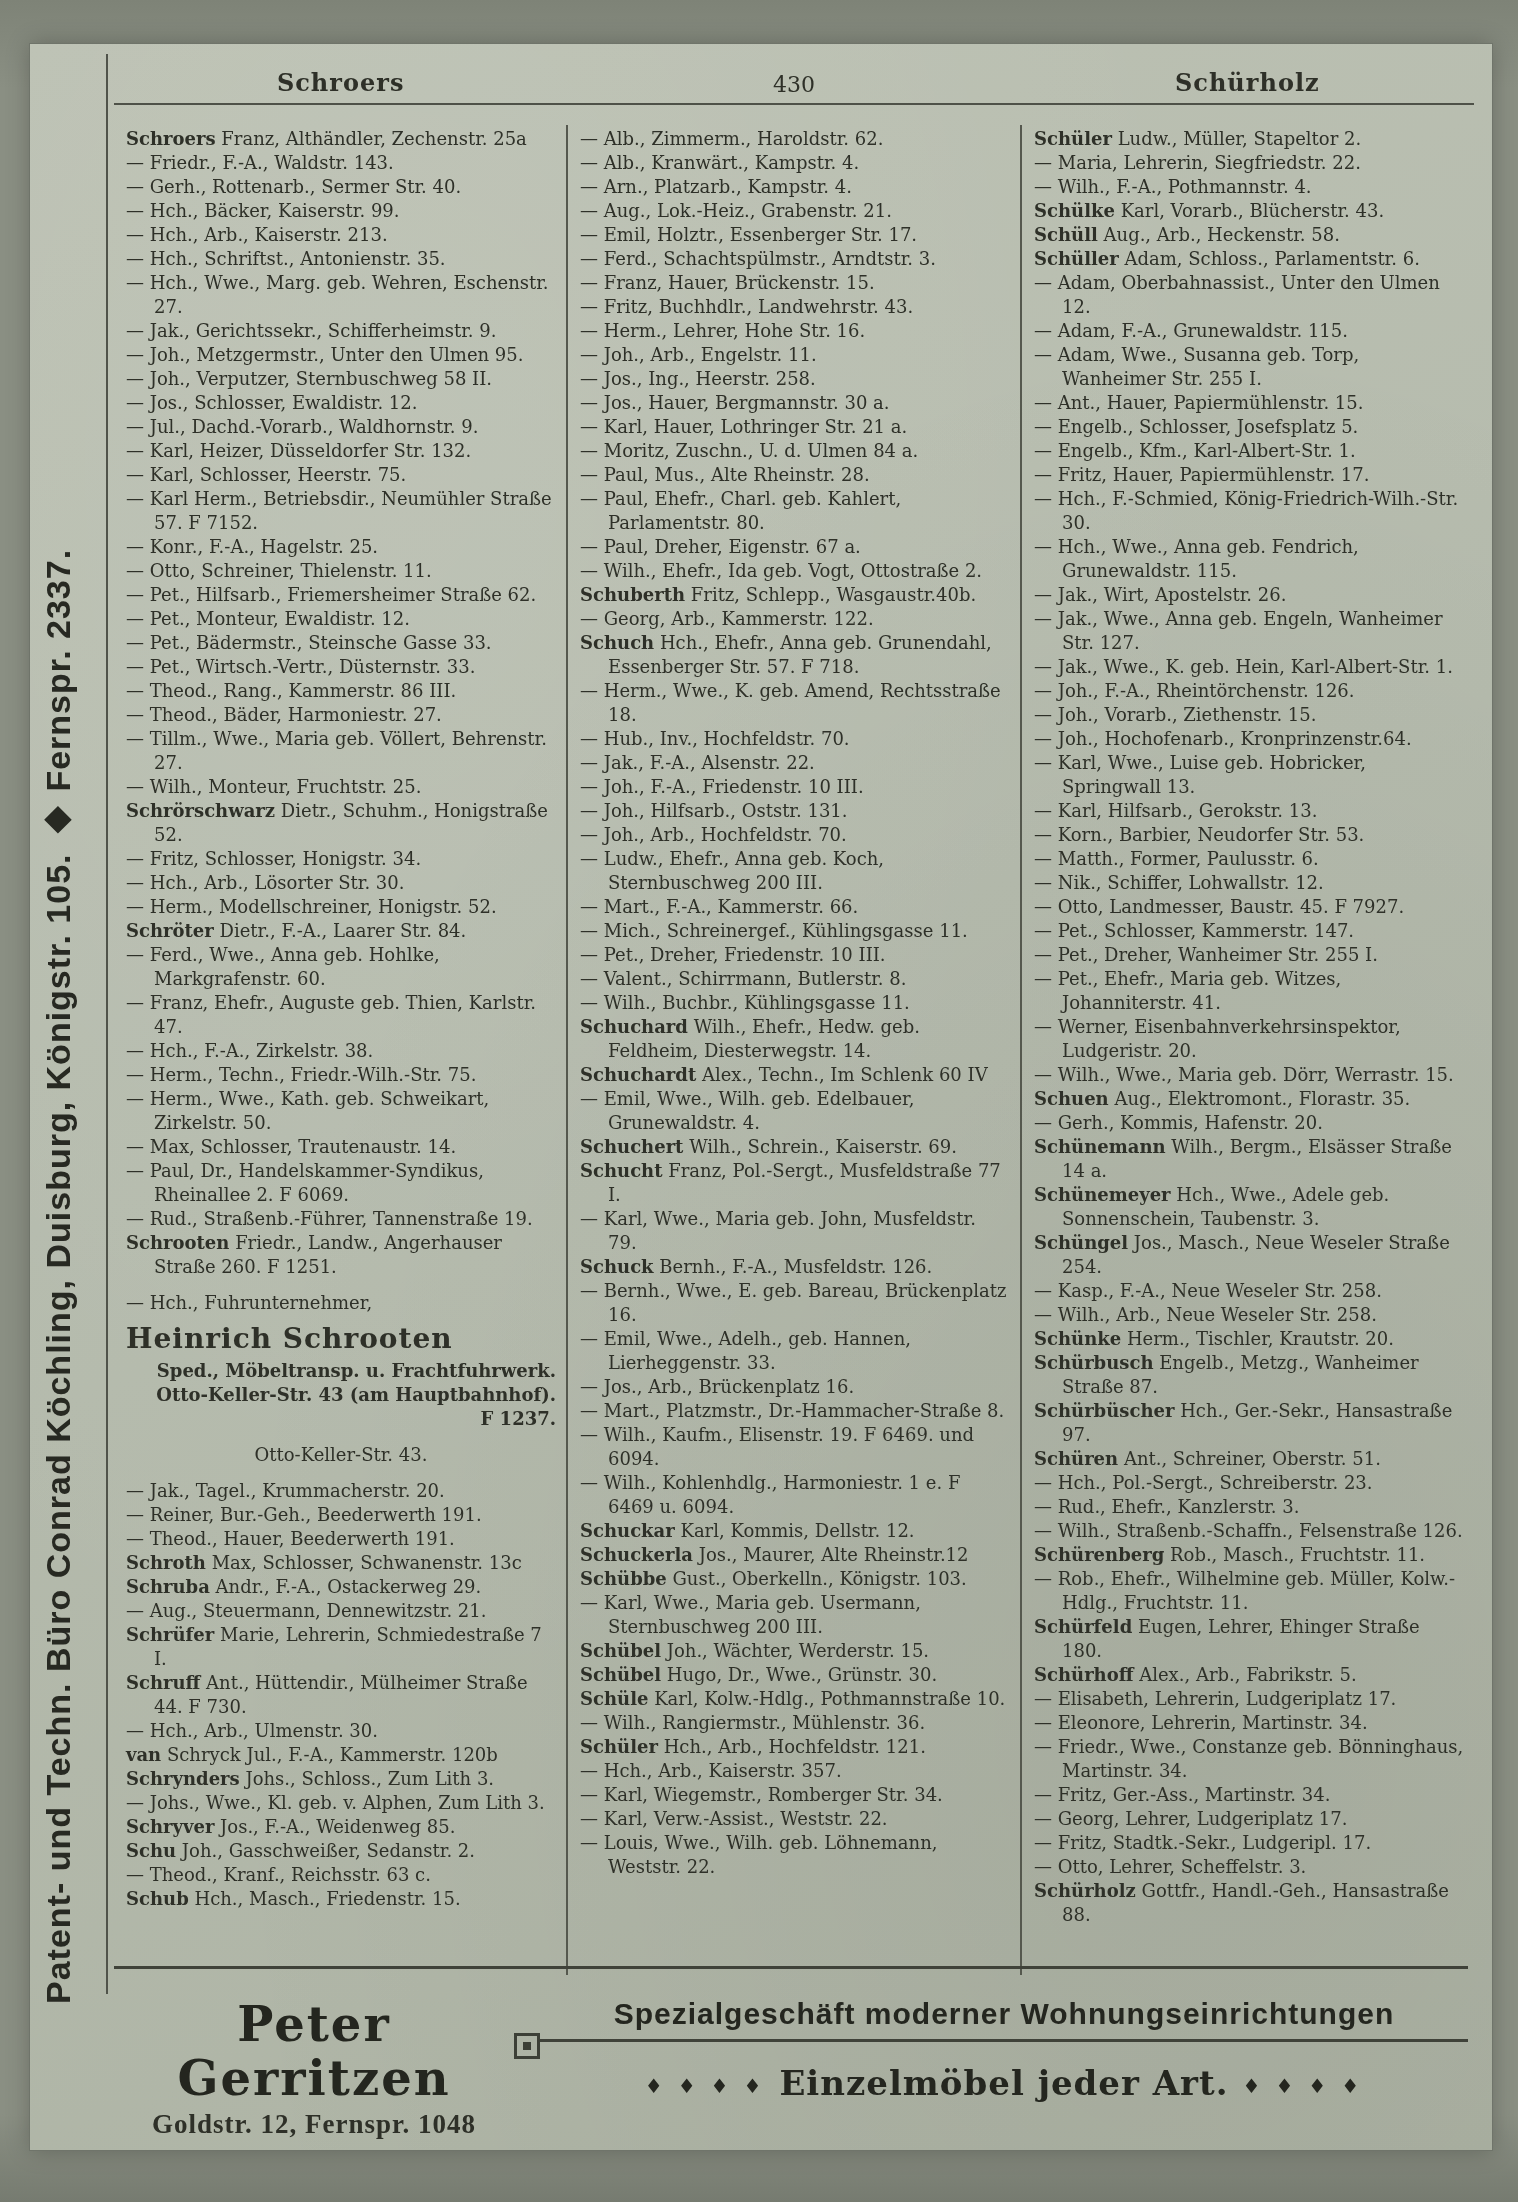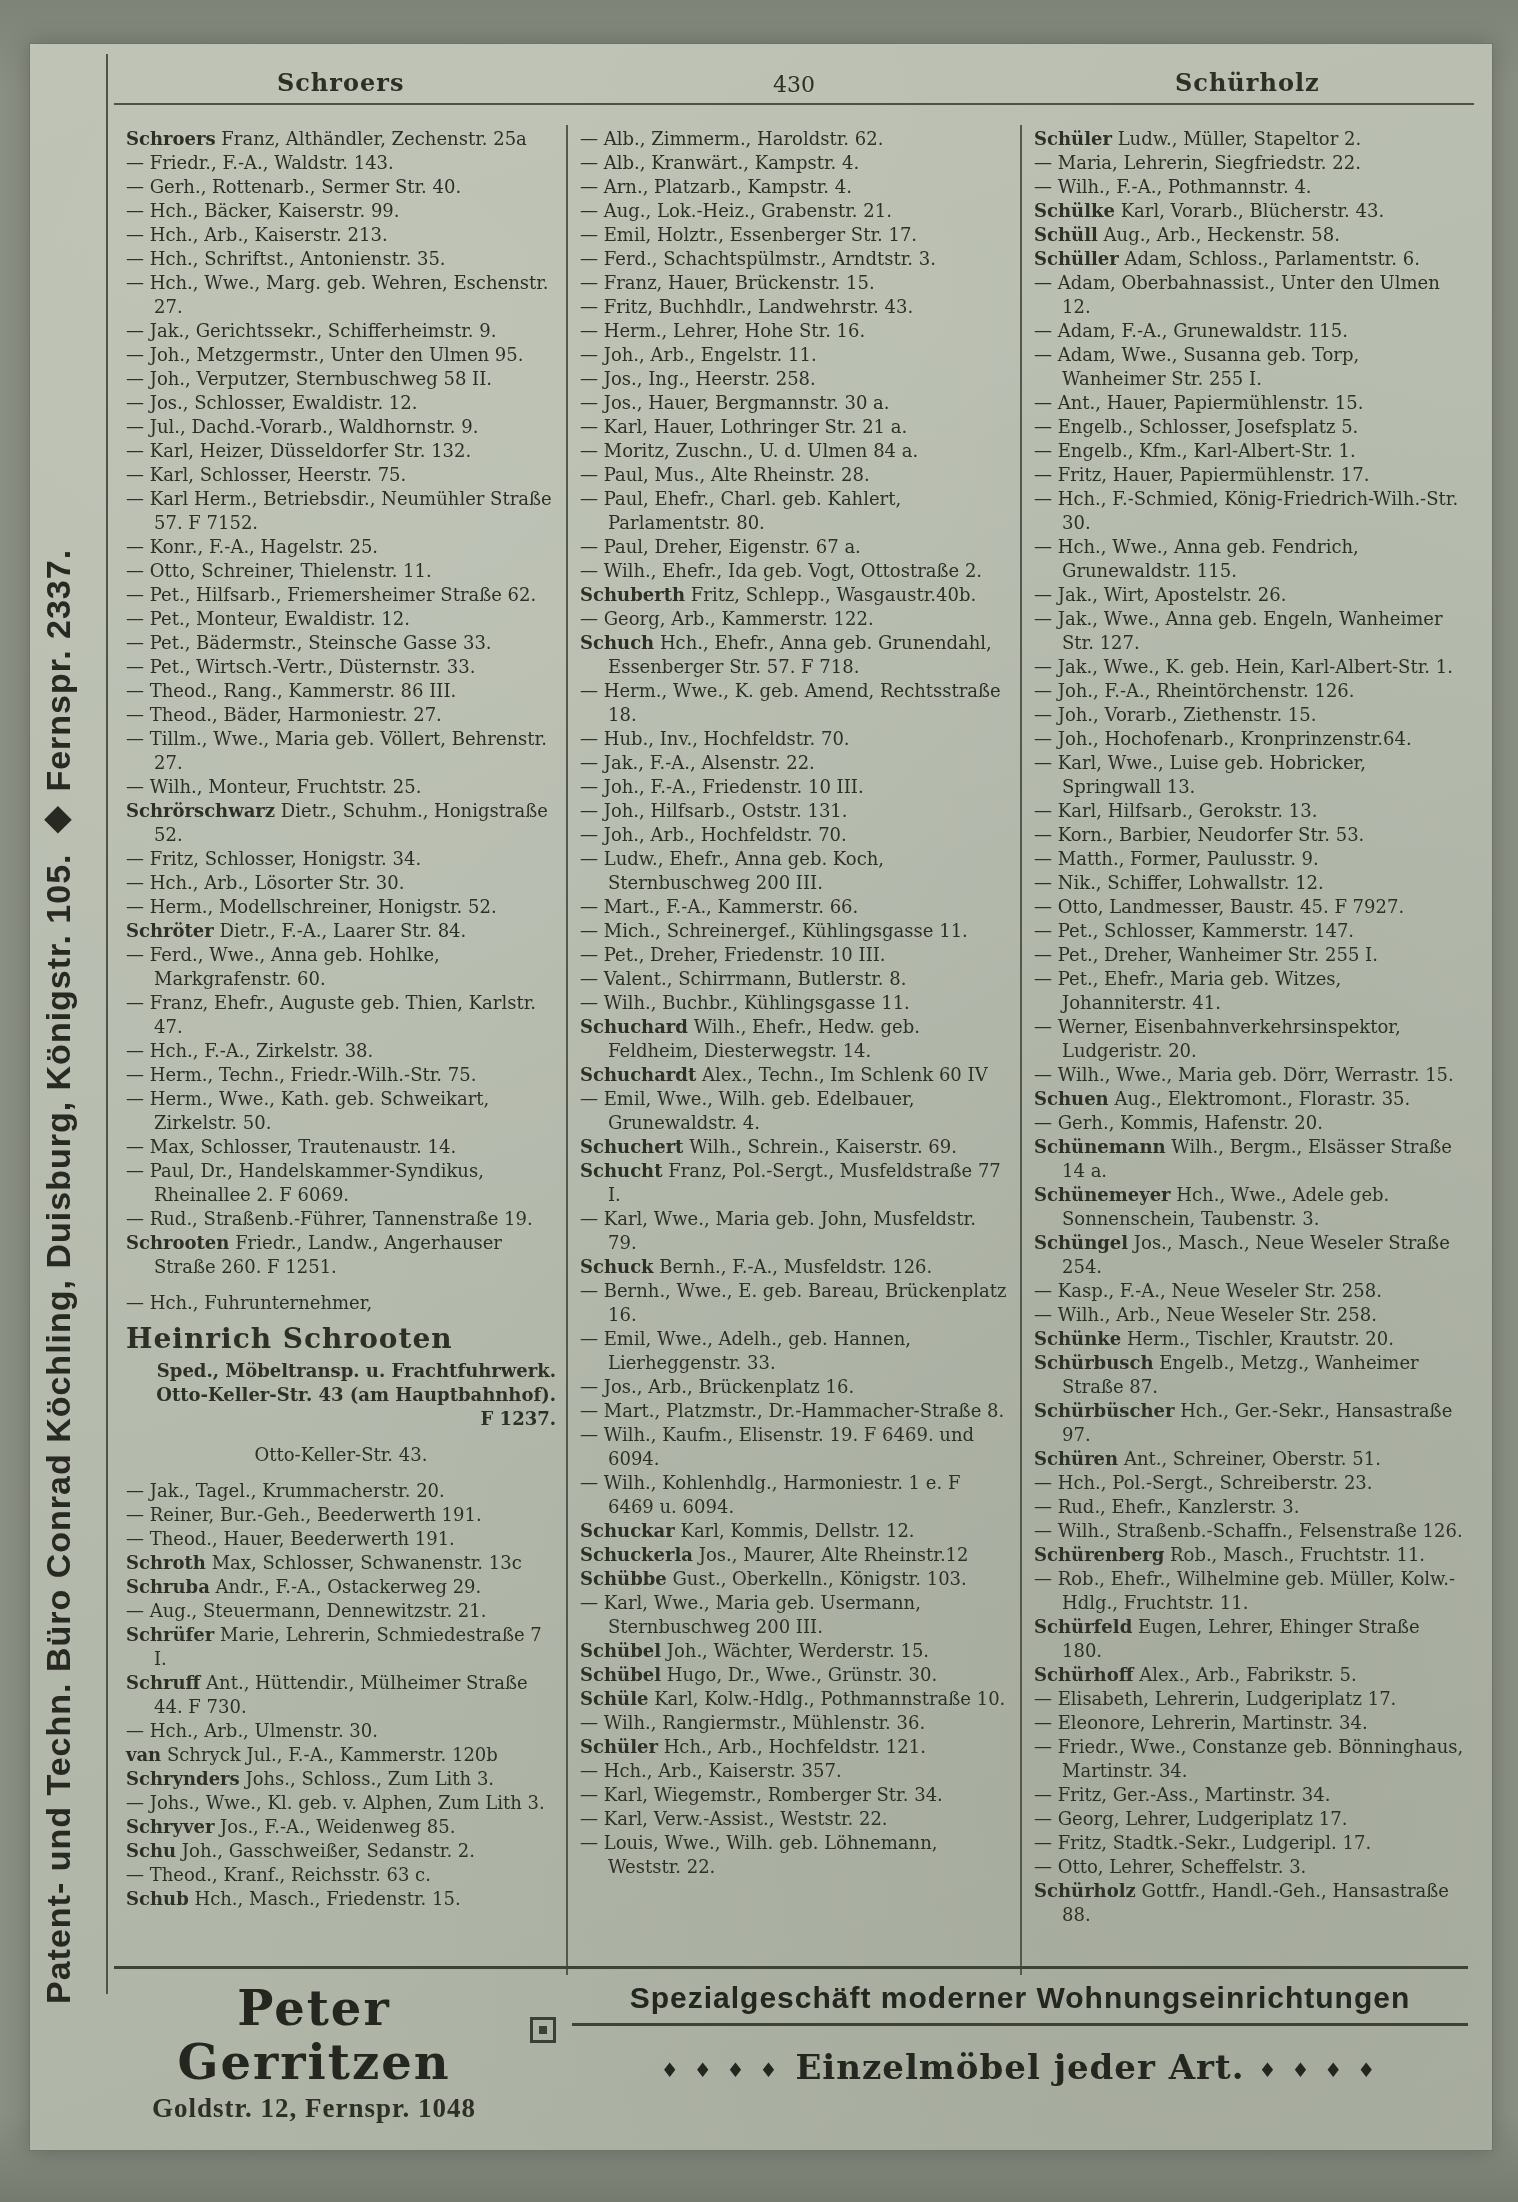--- a/index.html
+++ b/index.html
@@ -55,21 +55,21 @@
   .entry.gap { height:12px; }
   .entry.ad-name {
     text-align:left; text-indent:0; padding:8px 0 4px 0;
     font-weight:bold; font-size:28px; line-height:32px; letter-spacing:1px;
   }
   .entry.ad-bold { text-align:right; text-indent:0; padding-left:0; font-weight:bold; }
   .entry.ad-center { text-align:center; text-indent:0; padding-left:0; }
   .footer {
     position:absolute; left:0; right:6px; top:1912px;
     border-top:3px solid #3f4239;
-    display:flex; gap:16px; padding-top:12px;
+    display:flex; padding-top:28px;
   }
   .f-left { width:400px; text-align:center; }
   .f-shop-name {
     font-weight:bold; font-size:48px; line-height:54px; letter-spacing:2px; color:#24261f;
   }
   .f-shop-address {
     font-weight:bold; font-size:27px; letter-spacing:1px; margin-top:4px;
     font-family:Liberation Serif, serif;
   }
   .f-orn {
@@ -253,21 +253,21 @@
             <div class="entry">— Hch., Wwe., Anna geb. Fendrich, Grunewaldstr. 115.</div>
             <div class="entry">— Jak., Wirt, Apostelstr. 26.</div>
             <div class="entry">— Jak., Wwe., Anna geb. Engeln, Wanheimer Str. 127.</div>
             <div class="entry">— Jak., Wwe., K. geb. Hein, Karl-Albert-Str. 1.</div>
             <div class="entry">— Joh., F.-A., Rheintörchenstr. 126.</div>
             <div class="entry">— Joh., Vorarb., Ziethenstr. 15.</div>
             <div class="entry">— Joh., Hochofenarb., Kronprinzenstr.64.</div>
             <div class="entry">— Karl, Wwe., Luise geb. Hobricker, Springwall 13.</div>
             <div class="entry">— Karl, Hilfsarb., Gerokstr. 13.</div>
             <div class="entry">— Korn., Barbier, Neudorfer Str. 53.</div>
-            <div class="entry">— Matth., Former, Paulusstr. 9.</div>
+            <div class="entry">— Matth., Former, Paulusstr. 6.</div>
             <div class="entry">— Nik., Schiffer, Lohwallstr. 12.</div>
             <div class="entry">— Otto, Landmesser, Baustr. 45. F 7927.</div>
             <div class="entry">— Pet., Schlosser, Kammerstr. 147.</div>
             <div class="entry">— Pet., Dreher, Wanheimer Str. 255 I.</div>
             <div class="entry">— Pet., Ehefr., Maria geb. Witzes, Johanniterstr. 41.</div>
             <div class="entry">— Werner, Eisenbahnverkehrsinspektor, Ludgeristr. 20.</div>
             <div class="entry">— Wilh., Wwe., Maria geb. Dörr, Werrastr. 15.</div>
             <div class="entry"><b>Schuen</b> Aug., Elektromont., Florastr. 35.</div>
             <div class="entry">— Gerh., Kommis, Hafenstr. 20.</div>
             <div class="entry"><b>Schünemann</b> Wilh., Bergm., Elsässer Straße 14 a.</div>

